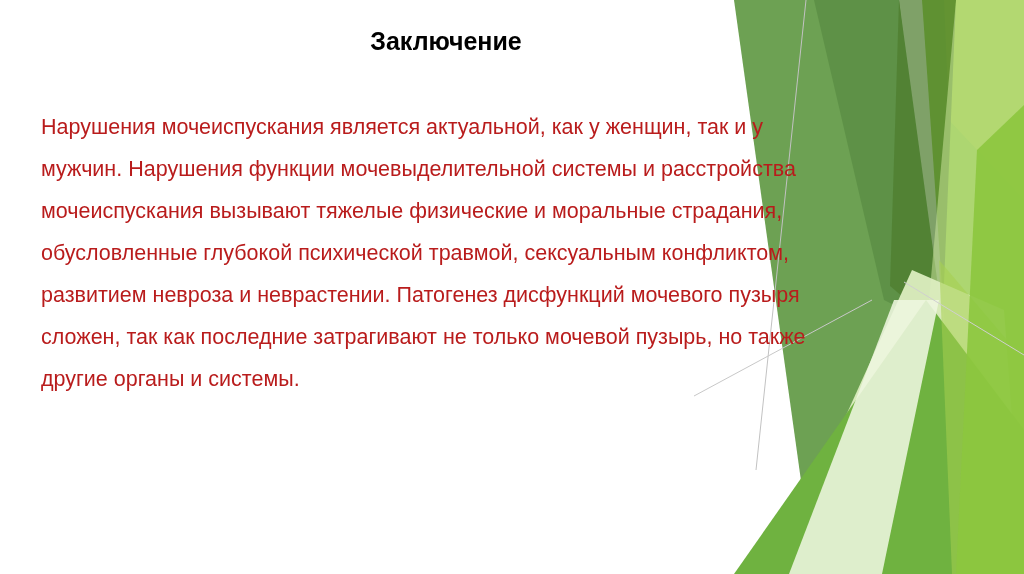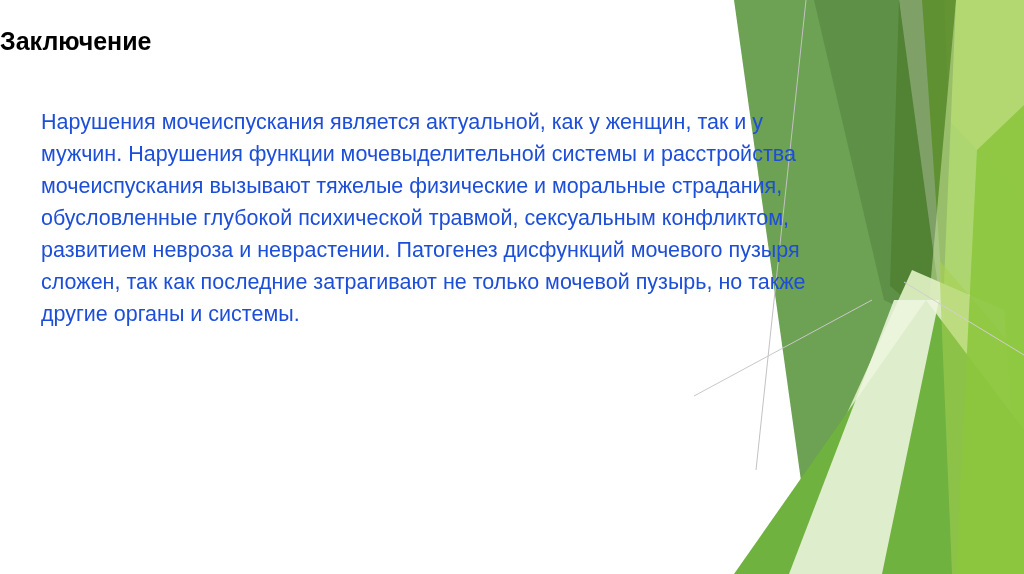--- a/index.html
+++ b/index.html
@@ -21,35 +21,35 @@
     right: 0;
     width: 330px;
     height: 574px;
     pointer-events: none;
   }
   #slide-title {
     position: absolute;
     left: 0;
     top: 26px;
     width: 892px;
-    text-align: left;
+    text-align: center;
     font-size: 25px;
     font-weight: bold;
     color: #000000;
     letter-spacing: 0px;
     line-height: 30px;
   }
   #body-text {
     position: absolute;
     left: 41px;
     top: 106px;
     width: 915px;
     font-size: 21.5px;
-    line-height: 32px;
-    color: #1d4ed8;
+    line-height: 42px;
+    color: #b91c1c;
     white-space: pre-line;
   }
 </style>
 </head>
 <body>
 
 <div id="slide">
 
   <svg id="decor" viewBox="0 0 330 574" preserveAspectRatio="none">
 

